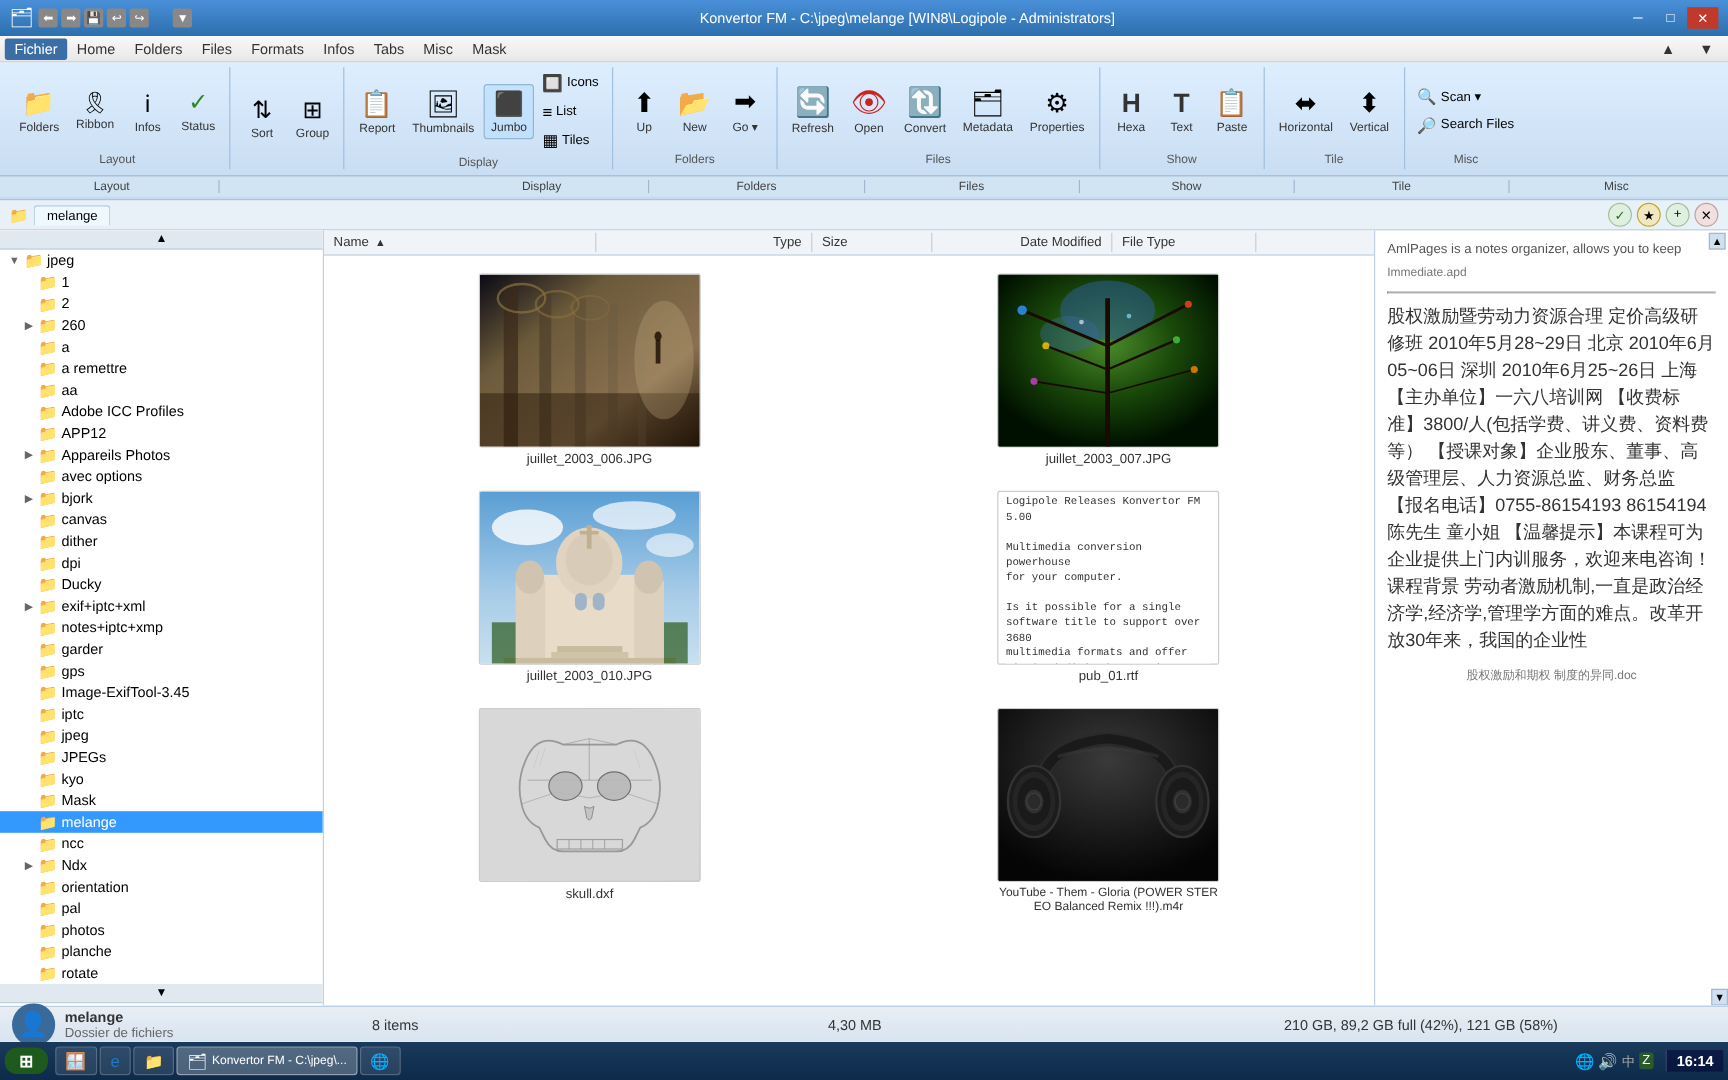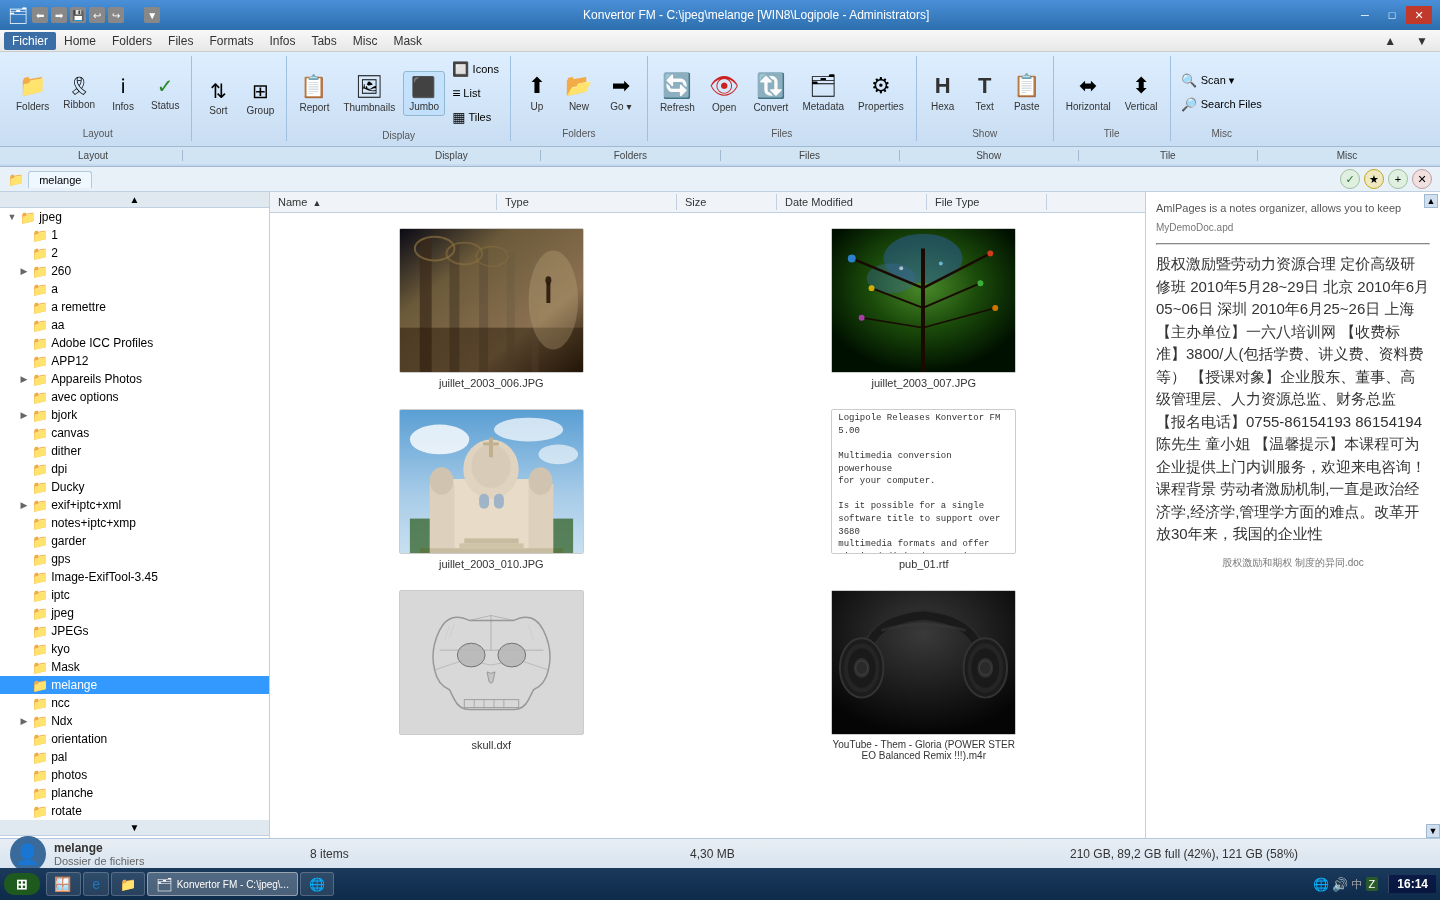--- a/index.html
+++ b/index.html
@@ -739,23 +739,23 @@
   </div>
 
   <div class="content-area">
 
     <div class="file-list">
 
       <div class="file-list-header">
         <div class="file-list-header-col" style="width:227px;">
           <span>Name</span> <span class="header-arrow">▲</span>
         </div>
-        <div class="file-list-header-col" style="width:180px;">Type</div>
+        <div class="file-list-header-col" style="width:180px;text-align:right;">Type</div>
         <div class="file-list-header-col" style="width:100px;">Size</div>
-        <div class="file-list-header-col" style="width:150px;">Date Modified</div>
+        <div class="file-list-header-col" style="width:150px;text-align:right;">Date Modified</div>
         <div class="file-list-header-col" style="width:120px;">File Type</div>
       </div>
 
       <div class="file-grid">
 
         <div class="file-cell">
           <div class="file-thumbnail img-colonnade" style="width:185px;height:145px;border-radius:2px;position:relative;overflow:hidden;">
             <svg width="185" height="145" viewBox="0 0 185 145">
               <defs>
                 <linearGradient id="cg" x1="0" y1="0" x2="1" y2="1">
@@ -970,21 +970,21 @@
       </div>
     </div>
 
     <div class="preview-pane" style="position:relative;">
 
       <div style="position:absolute;top:0;right:0;display:flex;flex-direction:column;gap:2px;padding:2px;">
         <div style="width:14px;height:14px;background:#d0e0f0;border:1px solid #a0b8d0;display:flex;align-items:center;justify-content:center;font-size:9px;cursor:pointer;">▲</div>
       </div>
 
       <div class="preview-subtitle">AmlPages is a notes organizer, allows you to keep</div>
-      <div style="font-size:10px;color:#777;margin-bottom:10px;">MyDemoDoc.apd</div>
+      <div style="font-size:10px;color:#777;margin-bottom:10px;">Immediate.apd</div>
 
       <hr style="border-color:#ddd;margin:8px 0;">
 
       <div style="font-size:15px;line-height:1.5;color:#333;margin-bottom:10px;">股权激励暨劳动力资源合理 定价高级研修班
 2010年5月28~29日   北京
 2010年6月05~06日   深圳
 2010年6月25~26日   上海
 【主办单位】一六八培训网
 【收费标准】3800/人(包括学费、讲义费、资料费等）
 【授课对象】企业股东、董事、高级管理层、人力资源总监、财务总监

